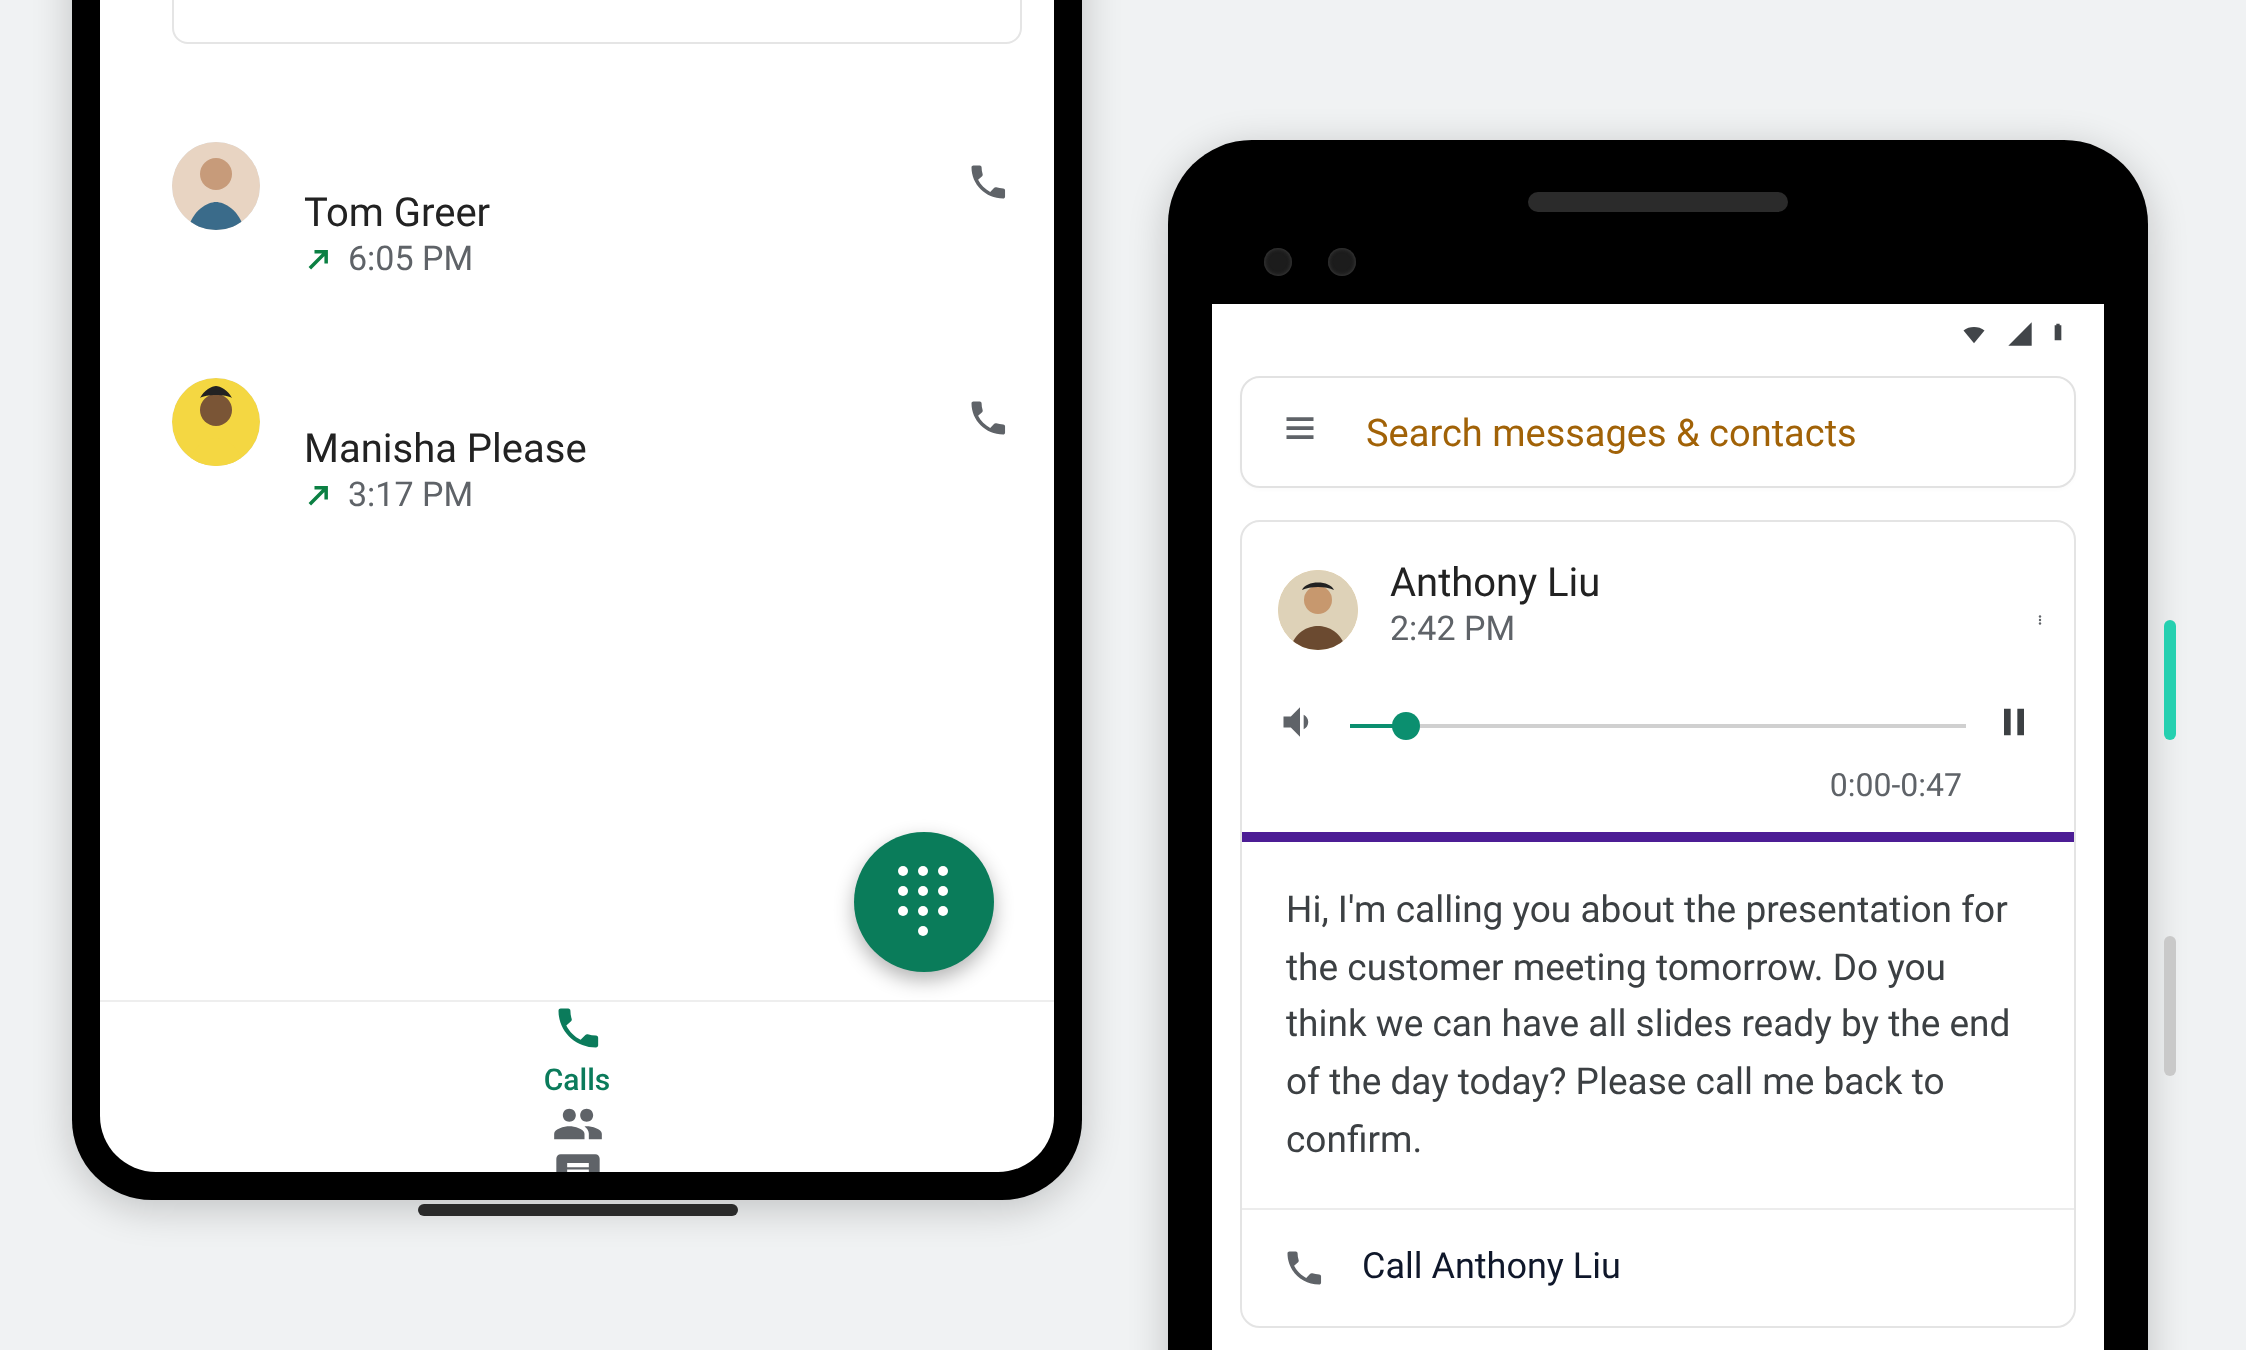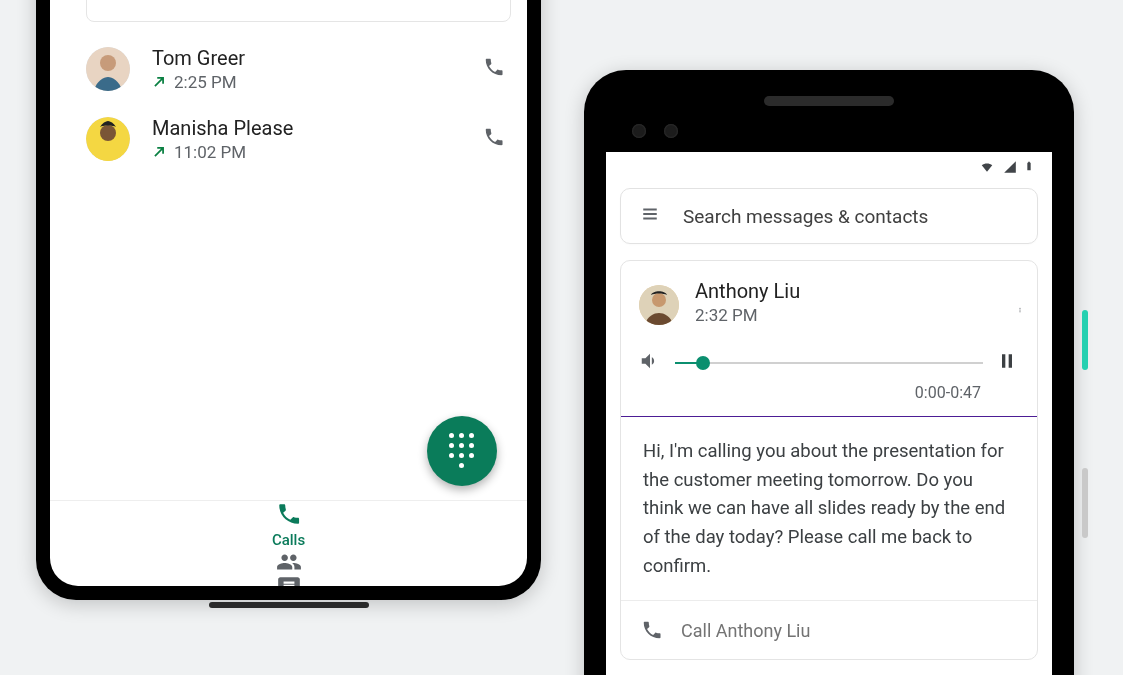--- a/index.html
+++ b/index.html
@@ -66,20 +66,21 @@
     background: #ddd;
     display: flex;
     align-items:center;
     justify-content:center;
     overflow:hidden;
   }
   .avatar svg { width: 44px; height: 44px; }
   .call-text {
     margin-left: 22px;
     flex: 1;
+    margin-top: 48px;
   }
   .call-name {
     font-size: 20px;
     color: #222;
     font-weight: 400;
     margin-bottom: 2px;
   }
   .call-sub {
     display: flex;
     align-items: center;
@@ -190,21 +191,21 @@
     border:1px solid #e2e2e2;
     border-radius:10px;
     display:flex;
     align-items:center;
     padding: 0 18px;
     gap: 22px;
     box-shadow: 0 1px 2px rgba(0,0,0,0.02);
   }
   .menu-icon svg { stroke:#5f6368; }
   .search-placeholder {
-    color:#404040;
+    color:#a16207;
     font-size:19px;
   }
 
   .vm-card {
     margin: 0 14px;
     border:1px solid #e4e4e4;
     border-radius:10px;
     background:#fff;
   }
   .vm-header {
@@ -230,34 +231,34 @@
   .progress-line { height:2px; width:100%; background: linear-gradient(to right,#0b8f6f 0 9%, #d0d0d0 9% 100%); }
   .progress-knob { position:absolute; left:9%; transform:translateX(-50%); width:14px; height:14px; border-radius:50%; background:#0b8f6f;}
   .pause-icon svg { fill:#3c4043; width:20px; height:24px;}
 
   .vm-times {
     display:flex; justify-content:flex-end; padding:0 56px 14px 64px;
     color:#5f6368; font-size:16px;
   }
 
   .vm-transcript {
-    border-top:1px solid #4c1d95;
+    border-top:5px solid #4c1d95;
     padding:20px 22px;
     font-size:18.5px;
     line-height:1.55;
     color:#3c4043;
   }
 
   .vm-action {
     border-top:1px solid #ececec;
     padding:18px 20px;
     display:flex;
-    align-items:center;
+    align-items:flex-start;
     gap:18px;
-    color:#737373;
+    color:#0f172a;
     font-size:18px;
   }
   .vm-action svg { fill:#5f6368; width:22px; height:22px;}
 
 </style>
 </head>
 <body>
 
 <div class="phone1">
   <div class="phone1-bezel">
@@ -276,21 +277,21 @@
               </svg>
           </div>
           <div class="call-text">
             <div class="call-name">Tom Greer</div>
             <div class="call-sub">
               <span class="dir-icon dir-out">
                 <svg viewBox="0 0 24 24" fill="none" stroke-width="3">
                     <path d="M5 19L19 5M9 5h10v10"></path>
                   </svg>
               </span>
-              <span>2:25 PM</span>
+              <span>6:05 PM</span>
             </div>
           </div>
           <div class="phone-icon-btn">
             <svg viewBox="0 0 24 24">
                 <path d="M6.6 10.8c1.4 2.8 3.8 5.2 6.6 6.6l2.2-2.2c.3-.3.7-.4 1.1-.3 1.2.4 2.5.6 3.8.6.6 0 1 .5 1 1V20c0 .6-.5 1-1 1C10.6 21 3 13.4 3 4c0-.6.5-1 1-1h3.5c.6 0 1 .5 1 1 0 1.3.2 2.6.6 3.8.1.4 0 .8-.3 1.1L6.6 10.8z"></path>
               </svg>
           </div>
         </div>
 
         <div class="call-row">
@@ -303,21 +304,21 @@
               </svg>
           </div>
           <div class="call-text">
             <div class="call-name">Manisha Please</div>
             <div class="call-sub">
               <span class="dir-icon dir-out">
                 <svg viewBox="0 0 24 24" fill="none" stroke-width="3">
                     <path d="M5 19L19 5M9 5h10v10"></path>
                   </svg>
               </span>
-              <span>11:02 PM</span>
+              <span>3:17 PM</span>
             </div>
           </div>
           <div class="phone-icon-btn">
             <svg viewBox="0 0 24 24">
                 <path d="M6.6 10.8c1.4 2.8 3.8 5.2 6.6 6.6l2.2-2.2c.3-.3.7-.4 1.1-.3 1.2.4 2.5.6 3.8.6.6 0 1 .5 1 1V20c0 .6-.5 1-1 1C10.6 21 3 13.4 3 4c0-.6.5-1 1-1h3.5c.6 0 1 .5 1 1 0 1.3.2 2.6.6 3.8.1.4 0 .8-.3 1.1L6.6 10.8z"></path>
               </svg>
           </div>
         </div>
 
 
@@ -405,21 +406,21 @@
           <div class="vm-avatar">
             <svg viewBox="0 0 40 40">
                 <circle cx="20" cy="20" r="20" fill="#ded2b8"></circle>
                 <circle cx="20" cy="15" r="7" fill="#c7986e"></circle>
                 <path d="M6 40c2-9 9-12 14-12s12 3 14 12z" fill="#6b4a30"></path>
                 <path d="M12 10c2-5 14-5 16 0-4-2-12-2-16 0z" fill="#222"></path>
               </svg>
           </div>
           <div class="vm-info">
             <div class="vm-name">Anthony Liu</div>
-            <div class="vm-time">2:32 PM</div>
+            <div class="vm-time">2:42 PM</div>
           </div>
           <div class="vm-more">
             <svg width="6" height="22" viewBox="0 0 24 24">
                 <circle cx="12" cy="5" r="2.4"></circle>
                 <circle cx="12" cy="12" r="2.4"></circle>
                 <circle cx="12" cy="19" r="2.4"></circle>
               </svg>
           </div>
         </div>
 

